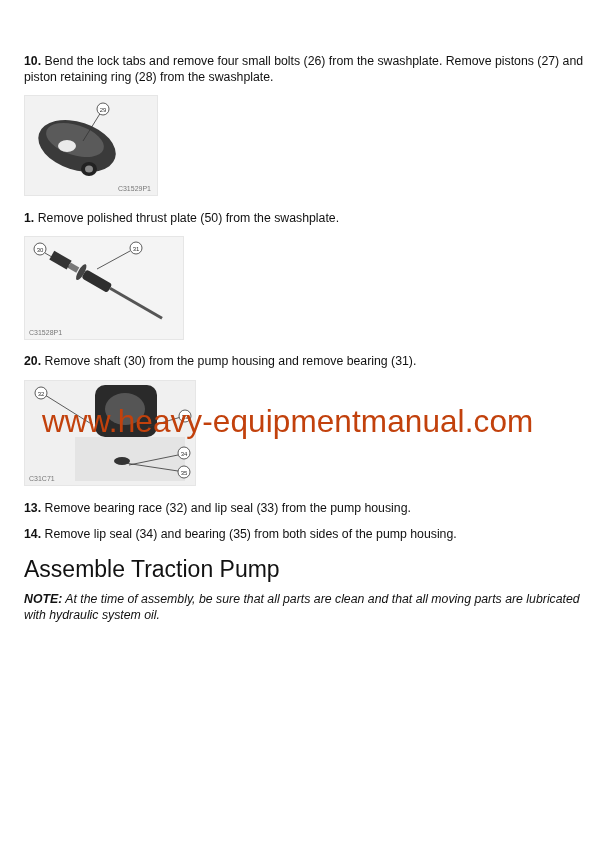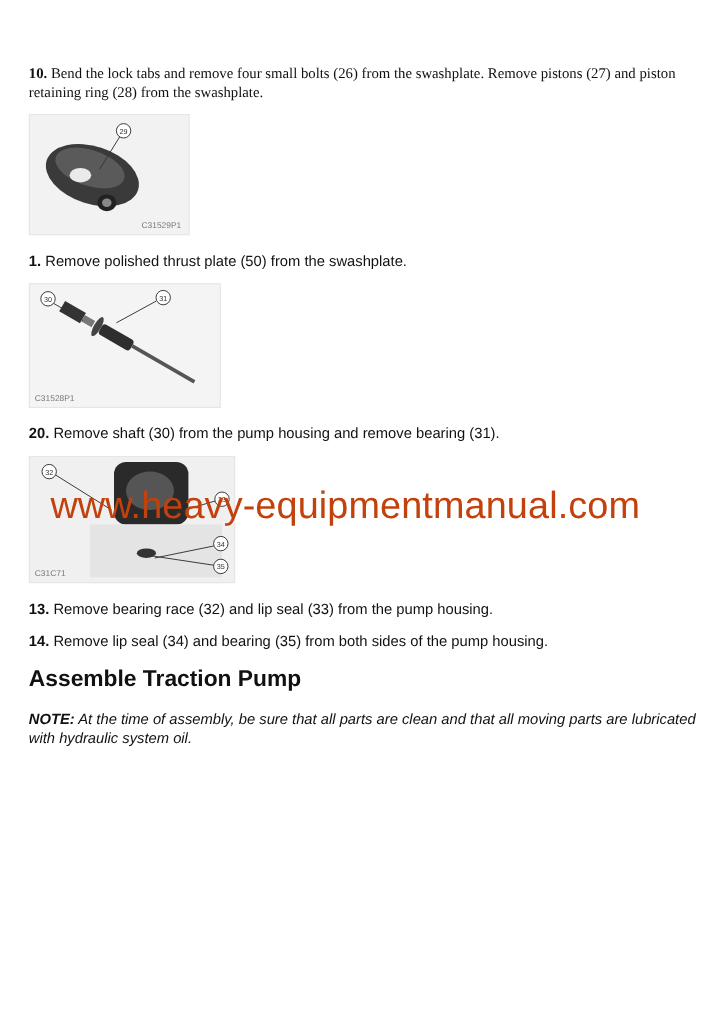--- a/index.html
+++ b/index.html
@@ -2,27 +2,27 @@
 <html><head>
 <meta charset="utf-8">
 <style>
   html,body{margin:0;padding:0;background:#fff;}
   body{width:600px;height:849px;position:relative;overflow:hidden;font-family:"Liberation Sans",sans-serif;color:#111;}
   .p{position:absolute;left:24px;width:560px;font-size:12.3px;line-height:15.5px;}
   .p b{font-weight:bold;}
   .fig{position:absolute;left:24px;background:#f4f4f4;border:1px solid #e6e6e6;overflow:hidden;}
   .fig svg{display:block;}
   .cap{position:absolute;font-size:7px;color:#777;font-family:"Liberation Sans",sans-serif;}
-  .h2{position:absolute;left:24px;top:556px;font-size:19px;font-weight:bold;}
+  .h2{position:absolute;left:24px;top:556px;font-size:23px;font-weight:normal;}
   .wm{position:absolute;left:42px;top:403px;font-size:31.5px;color:#c2410c;white-space:nowrap;letter-spacing:0.1px;}
 </style>
 </head>
 <body>
 
-<div class="p" style="top:54px;font-family:Liberation Serif, serif;">
+<div class="p" style="top:54px;">
   <b>10.</b>
   <span>Bend the lock tabs and remove four small bolts (26) from the swashplate. Remove pistons (27) and piston retaining ring (28) from the swashplate.</span>
 </div>
 
 <div class="fig" style="top:95px;width:132px;height:99px;">
   <svg width="132" height="99">
     <rect width="132" height="99" fill="#f2f2f2"></rect>
     <ellipse cx="52" cy="50" rx="40" ry="24" transform="rotate(18 52 50)" fill="#3a3a3a"></ellipse>
     <ellipse cx="50" cy="44" rx="30" ry="15" transform="rotate(18 50 44)" fill="#5a5a5a"></ellipse>
     <ellipse cx="42" cy="50" rx="9" ry="6" fill="#eaeaea"></ellipse>

